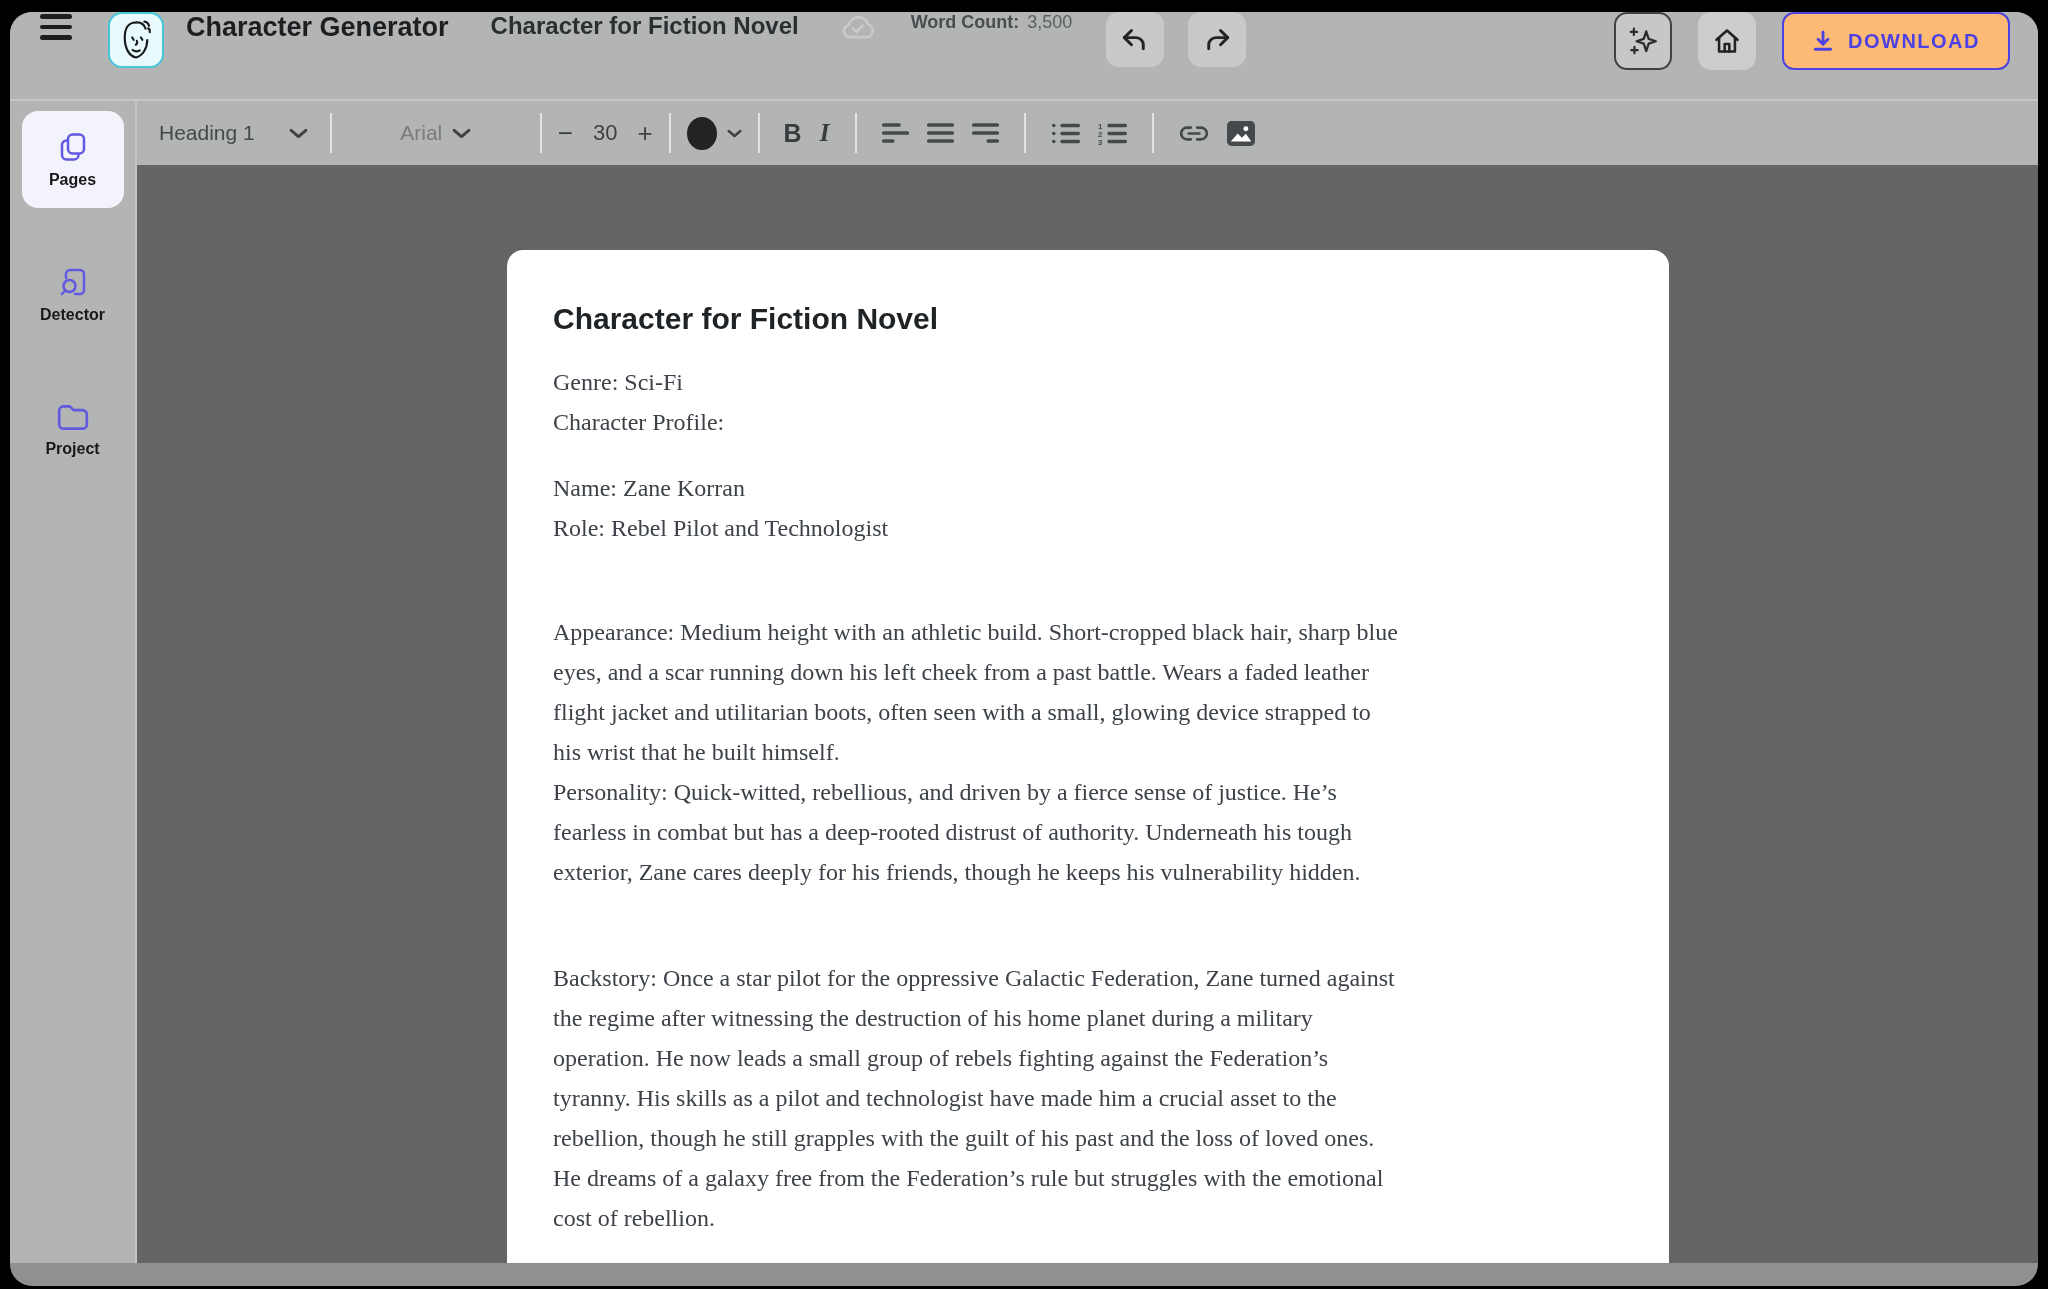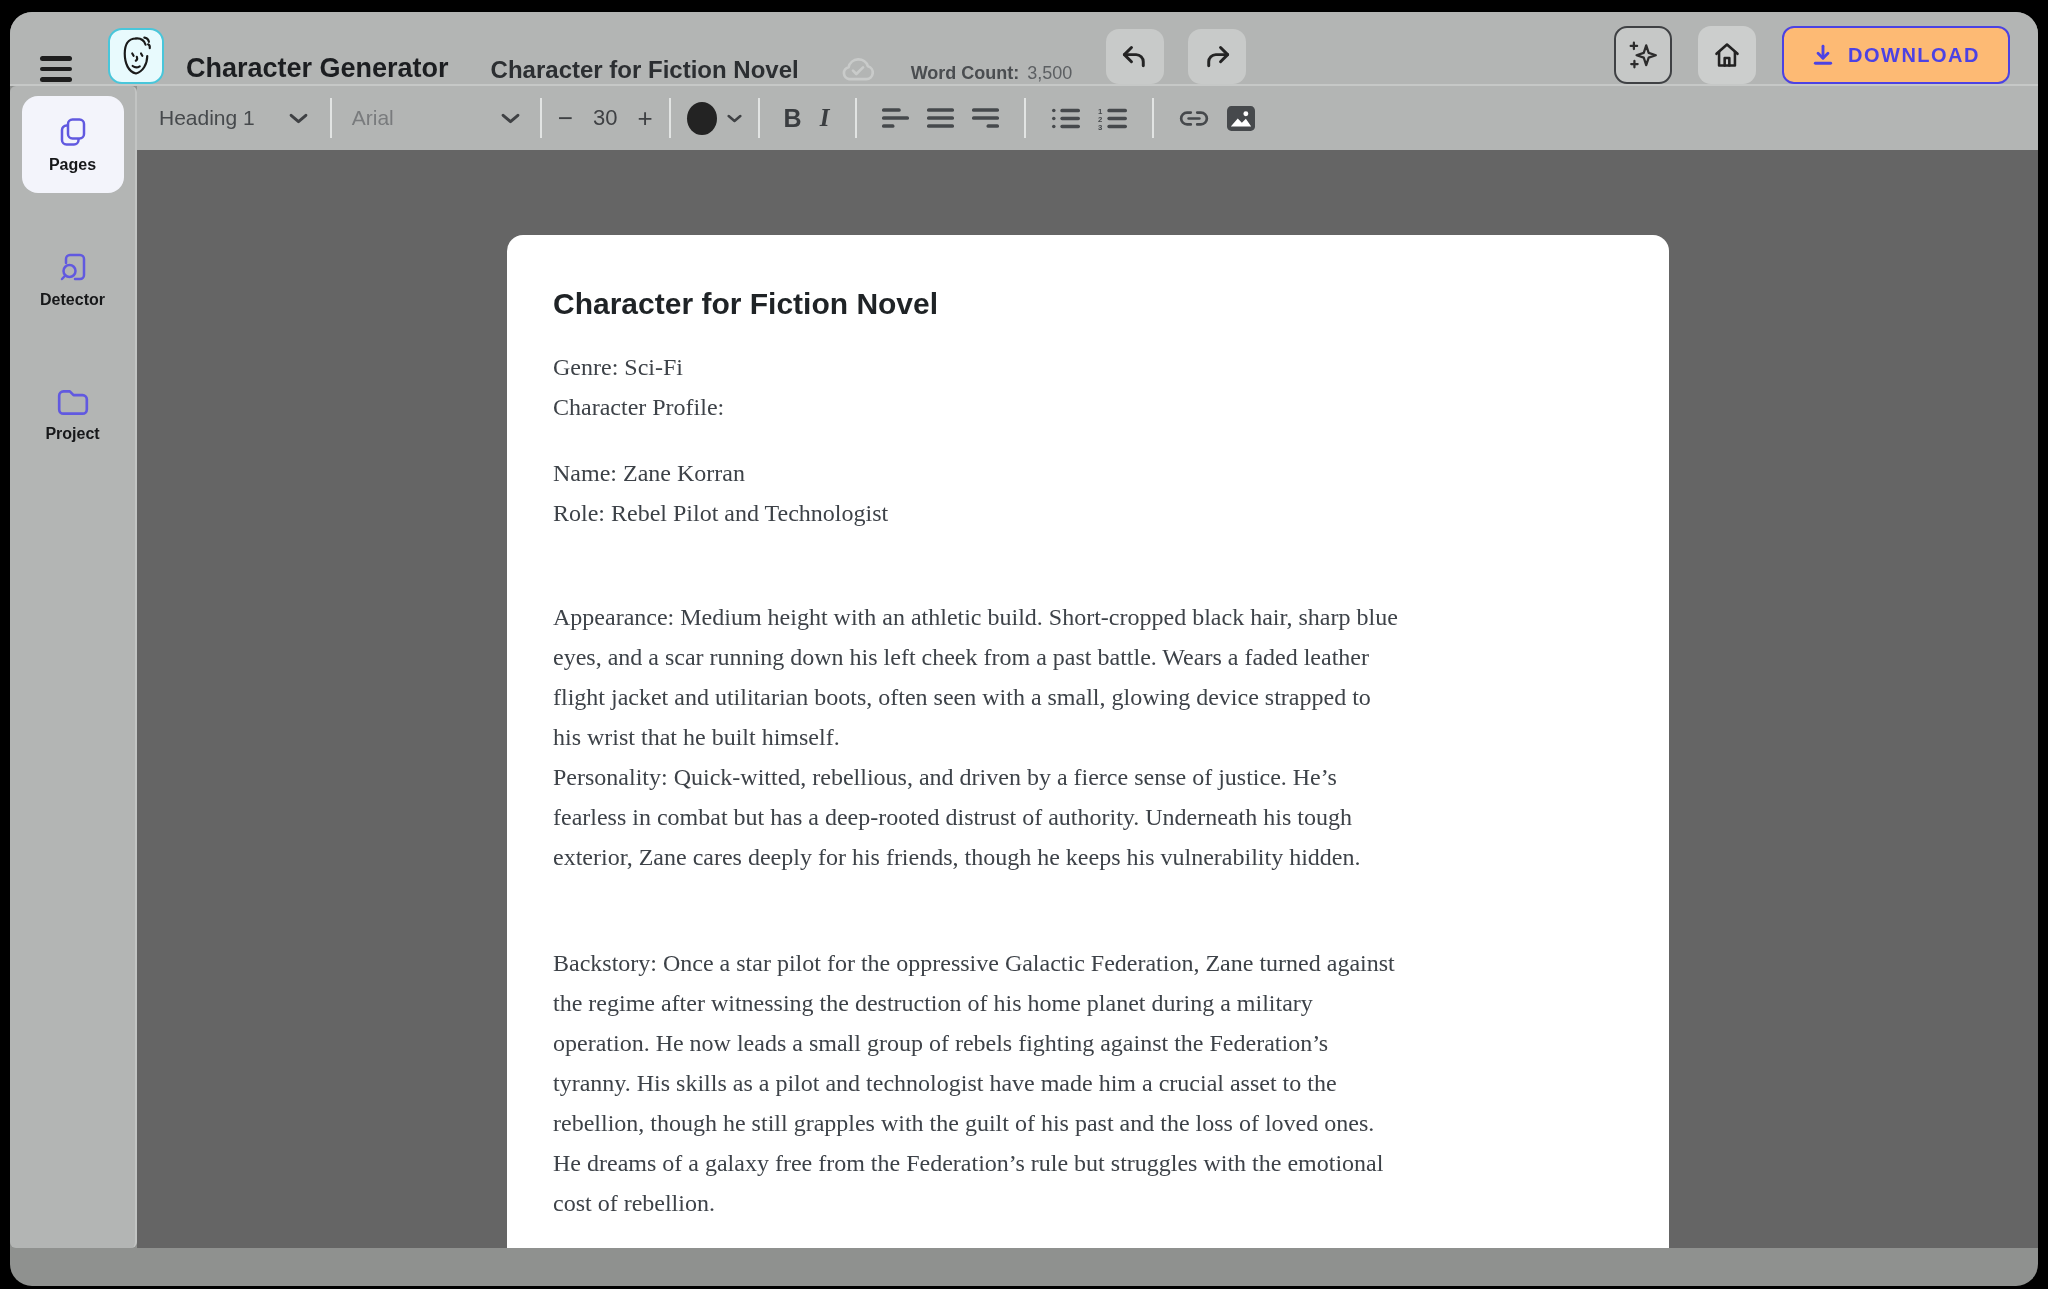--- a/index.html
+++ b/index.html
@@ -1,46 +1,46 @@
 <!DOCTYPE html>
 <html><head>
 <meta charset="utf-8">
 <style>
   html,body{margin:0;padding:0;width:2048px;height:1289px;background:#000;font-family:"Liberation Sans",sans-serif;-webkit-font-smoothing:antialiased;}
   .window{position:absolute;left:10px;top:12px;width:2028px;height:1274px;border-radius:22px;background:#8f918f;overflow:hidden;}
   
-  .header{height:74px;background:#b3b5b4;border-bottom:2px solid #c6c8c7;display:flex;align-items:flex-end;padding:0 28px 0 30px;box-sizing:border-box;}
+  .header{height:89px;background:#b3b5b4;border-bottom:2px solid #c6c8c7;display:flex;align-items:flex-start;padding:0 28px 0 30px;box-sizing:border-box;}
   .hamburger{width:38px;height:30px;display:flex;flex-direction:column;justify-content:center;gap:6px;cursor:pointer;margin-right:30px;}
   .hamburger span{display:block;width:32px;height:4.5px;border-radius:3px;background:#1e1e1e;}
   .logo{width:56px;height:56px;border-radius:14px;background:#e8fafd;border:2.5px solid #49c6da;display:flex;align-items:center;justify-content:center;margin-right:22px;box-sizing:border-box;}
   .app-title{font-size:27px;font-weight:700;color:#1c1e21;margin-right:42px;white-space:nowrap;}
   .doc-title{font-size:24px;font-weight:600;color:#2c2f32;margin-right:40px;white-space:nowrap;}
   .cloud{margin-right:34px;display:flex;align-items:center;}
   .wordcount{font-size:18px;white-space:nowrap;margin-right:34px;}
   .wordcount .wc-label{color:#4a4d50;font-weight:600;}
   .wordcount .wc-value{color:#5c5f62;font-weight:400;margin-left:8px;}
   .icon-btn{width:58px;height:55px;border-radius:13px;background:#c8cac9;display:flex;align-items:center;justify-content:center;border:none;cursor:pointer;box-sizing:border-box;}
   .undo-redo{display:flex;gap:24px;}
   .header-right{margin-left:auto;display:flex;align-items:center;gap:26px;}
   .btn-sparkle{background:#c6c8c7;border:2px solid #3f4144;width:58px;height:58px;}
   .btn-home{background:#cccecd;width:58px;height:58px;}
   .btn-download{height:58px;padding:0 28px;border-radius:12px;background:#fdba74;border:2.5px solid #4c42e3;color:#4c42e3;font-size:20px;font-weight:700;letter-spacing:1.5px;display:flex;align-items:center;gap:14px;cursor:pointer;font-family:inherit;}
   
   .main{display:flex;height:1162px;}
-  .sidebar{width:127px;background:#b3b5b4;border-right:2px solid #c2c4c3;box-sizing:border-box;display:flex;flex-direction:column;align-items:center;padding-top:10px;gap:38px;flex:none;border-radius:6px;}
+  .sidebar{width:127px;background:#b3b5b4;border-right:2px solid #c2c4c3;box-sizing:border-box;display:flex;flex-direction:column;align-items:center;padding-top:10px;gap:38px;flex:none;}
   .side-item{width:102px;height:97px;border-radius:16px;display:flex;flex-direction:column;align-items:center;justify-content:center;gap:8px;cursor:pointer;}
   .side-item.active{background:#f3f4fb;}
   .side-item .lbl{font-size:16px;font-weight:700;color:#17181a;}
   .right-col{flex:1;display:flex;flex-direction:column;min-width:0;}
   
   .toolbar{height:64px;background:#b3b5b4;display:flex;align-items:center;padding-left:16px;flex:none;}
   .tb-sep{width:2px;height:40px;background:#e2e4e3;margin:0 16px;flex:none;}
   .tb-item{display:flex;align-items:center;gap:10px;cursor:pointer;color:#45484b;}
   .tb-style{font-size:21px;font-weight:500;color:#46494c;gap:34px;padding:0 6px;}
-  .tb-font{font-size:21px;color:#797b7d;width:168px;justify-content:space-between;padding:0 4px;}
+  .tb-font{font-size:21px;color:#797b7d;width:168px;justify-content:center;padding:0 4px;}
   .tb-size{font-size:22px;color:#3f4144;gap:20px;font-weight:500;}
   .tb-size .pm{font-size:26px;line-height:1;cursor:pointer;}
   .color-dot{width:30px;height:33px;border-radius:50%;background:#232323;}
   .tb-bold{font-size:25px;font-weight:800;color:#3a3d40;padding:0 8px;}
   .tb-italic{font-size:25px;font-weight:700;font-style:italic;font-family:"Liberation Serif",serif;color:#3a3d40;padding:0 10px;}
   .tb-icon{padding:0 9px;display:flex;align-items:center;cursor:pointer;}
   
   .canvas{flex:1;background:#656565;position:relative;overflow:hidden;}
   .page{position:absolute;left:370px;top:85px;width:1162px;bottom:-24px;background:#ffffff;border-radius:16px 16px 0 0;box-sizing:border-box;padding:50px 46px 0;}
   .doc-h1{font-size:30px;line-height:38px;font-weight:700;color:#1f2326;margin:0 0 24px;}

